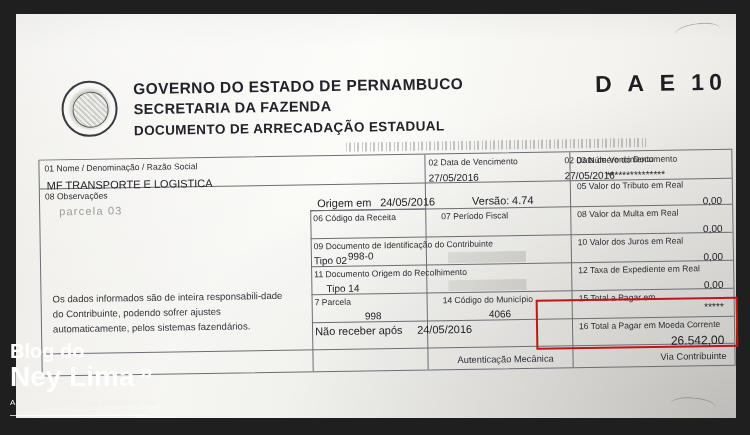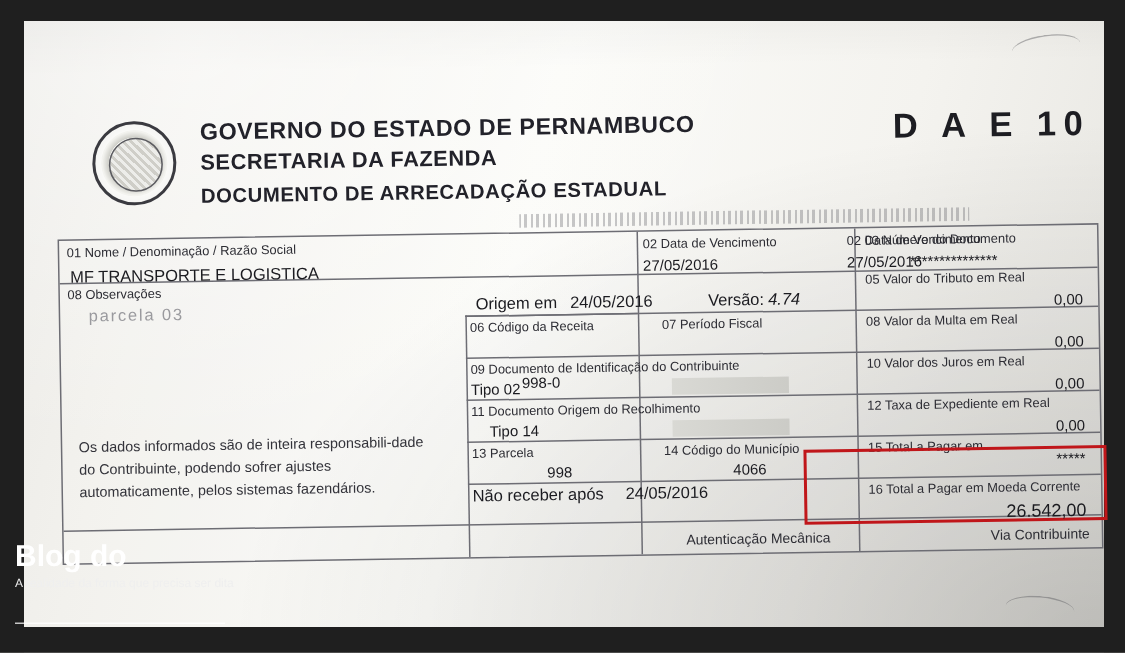--- a/index.html
+++ b/index.html
@@ -159,21 +159,21 @@
   .fold {
     position: absolute;
     border-top: 1px solid rgba(90,90,95,0.45);
     border-radius: 50%;
     width: 46px; height: 16px;
   }
   #fold-top { left: 660px; top: 24px; transform: rotate(-7deg); }
   #fold-bot { left: 650px; top: 398px; transform: rotate(6deg); }
 
   
-  #wm { position: absolute; left: 10px; top: 360px; color: #ffffff; }
+  #wm { position: absolute; left: 10px; top: 340px; color: #ffffff; }
   #wm .l1 { font-size: 20px; font-weight: bold; line-height: 22px; }
   #wm .l2 { font-size: 28px; font-weight: bold; line-height: 30px; }
   #wm .q  { font-size: 30px; font-weight: bold; margin-left: 4px; }
   #wm .l3 { font-size: 8px; margin-top: 2px; color: #efefef; }
   #wm-rule {
     position: absolute; left: 10px; top: 415px; width: 140px; height: 1px;
     background: rgba(255,255,255,0.75);
   }
 </style>
 </head>
@@ -231,36 +231,36 @@
     <div class="cell-val" style="left:30px; top:170px;">MF TRANSPORTE E LOGISTICA</div>
 
     <div class="cell-label" style="left:28px; top:182px;">08  Observações</div>
     <div id="obs-text">parcela 03</div>
 
     <div id="notice">Os dados informados são de inteira responsabili-dade do Contribuinte, podendo sofrer ajustes automaticamente, pelos sistemas fazendários.</div>
 
     <div class="cell-val" style="left:300px; top:192px;">Origem em</div>
     <div class="cell-val" style="left:363px; top:192px;">24/05/2016</div>
     <div class="cell-val" style="left:455px; top:192px;">Versão:</div>
-    <div class="cell-val" style="left:495px; top:192px;font-style:italic;">4.74</div>
+    <div class="cell-val" style="left:495px; top:192px;">4.74</div>
 
     <div class="cell-label" style="left:296px; top:208px;">06  Código da Receita</div>
     <div class="cell-val small" style="left:330px; top:222px;margin-top:24px;">998-0</div>
     <div class="cell-label" style="left:424px; top:208px;">07  Período Fiscal</div>
     <div class="cell-val small" style="left:424px; top:222px;"></div>
 
     <div class="cell-label" style="left:296px; top:236px;">09  Documento de Identificação do Contribuinte</div>
     <div class="cell-val small" style="left:296px; top:250px;">Tipo 02</div>
     <div class="redact" style="left:430px; top:249px; width:78px; height:11px;"></div>
 
     <div class="cell-label" style="left:296px; top:264px;">11  Documento Origem do Recolhimento</div>
     <div class="cell-val small" style="left:308px; top:278px;">Tipo 14</div>
     <div class="redact" style="left:430px; top:277px; width:78px; height:11px;"></div>
 
-    <div class="cell-label" style="left:296px; top:292px;">13  Parcela</div>
+    <div class="cell-label" style="left:296px; top:292px;">7  Parcela</div>
     <div class="cell-val small" style="left:346px; top:306px;">998</div>
     <div class="cell-label" style="left:424px; top:292px;">14  Código do Município</div>
     <div class="cell-val small" style="left:470px; top:306px;">4066</div>
 
     <div class="cell-val" style="left:296px; top:320px;">Não receber após</div>
     <div class="cell-val" style="left:398px; top:320px;">24/05/2016</div>
 
     <div class="cell-label" style="left:548px; top:154px;">02  Data de Vencimento</div>
     <div class="cell-val small" style="left:548px; top:169px;">27/05/2016</div>
 
@@ -290,17 +290,21 @@
     <div id="redbox"></div>
     <div class="cell-label" style="left:560px; top:320px;">16  Total a Pagar em Moeda Corrente</div>
     <div class="cell-val num-right" style="left:600px; top:334px; width:105px; font-size:12px;">26.542,00</div>
 
     <div id="authmec">Autenticação Mecânica</div>
     <div id="viacontrib">Via Contribuinte</div>
   </div>
 
   <div id="wm">
     <div class="l1">Blog do</div>
+    <div style="display:flex; align-items:flex-start;">
+      <span class="l2">Ney Lima</span>
+      <span class="q">”</span>
+    </div>
     <div class="l3">A realidade da forma que precisa ser dita</div>
   </div>
   <div id="wm-rule"></div>
 
 </div>
 
 </body></html>

